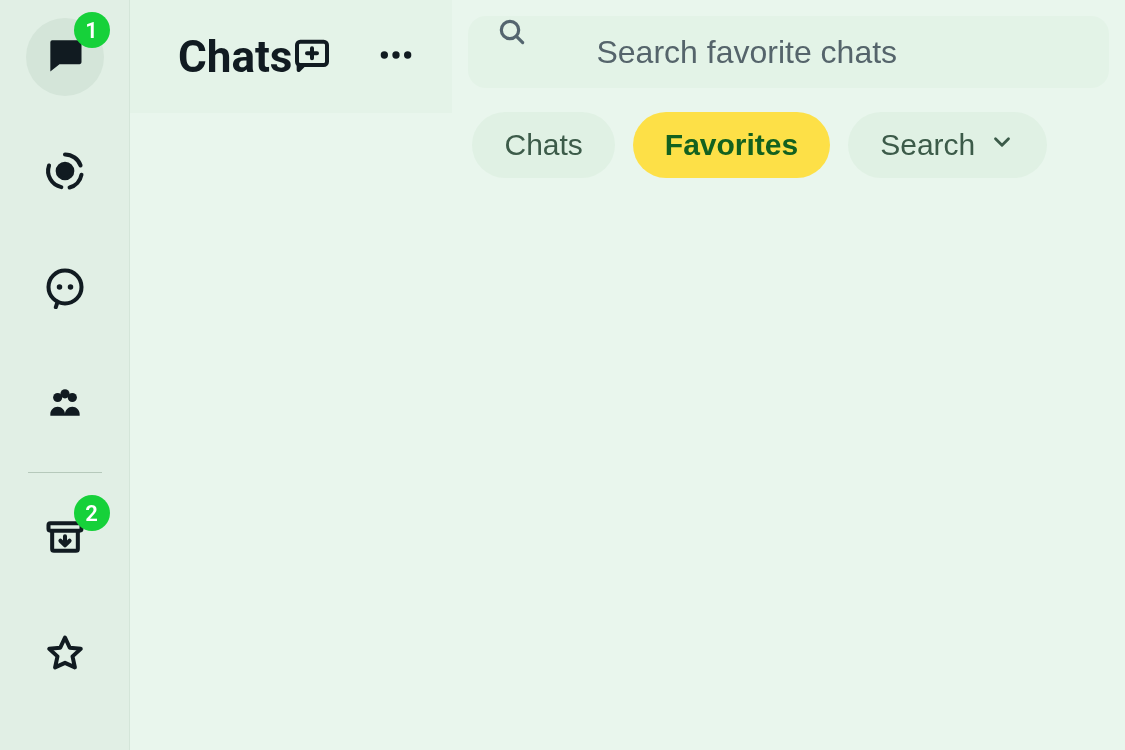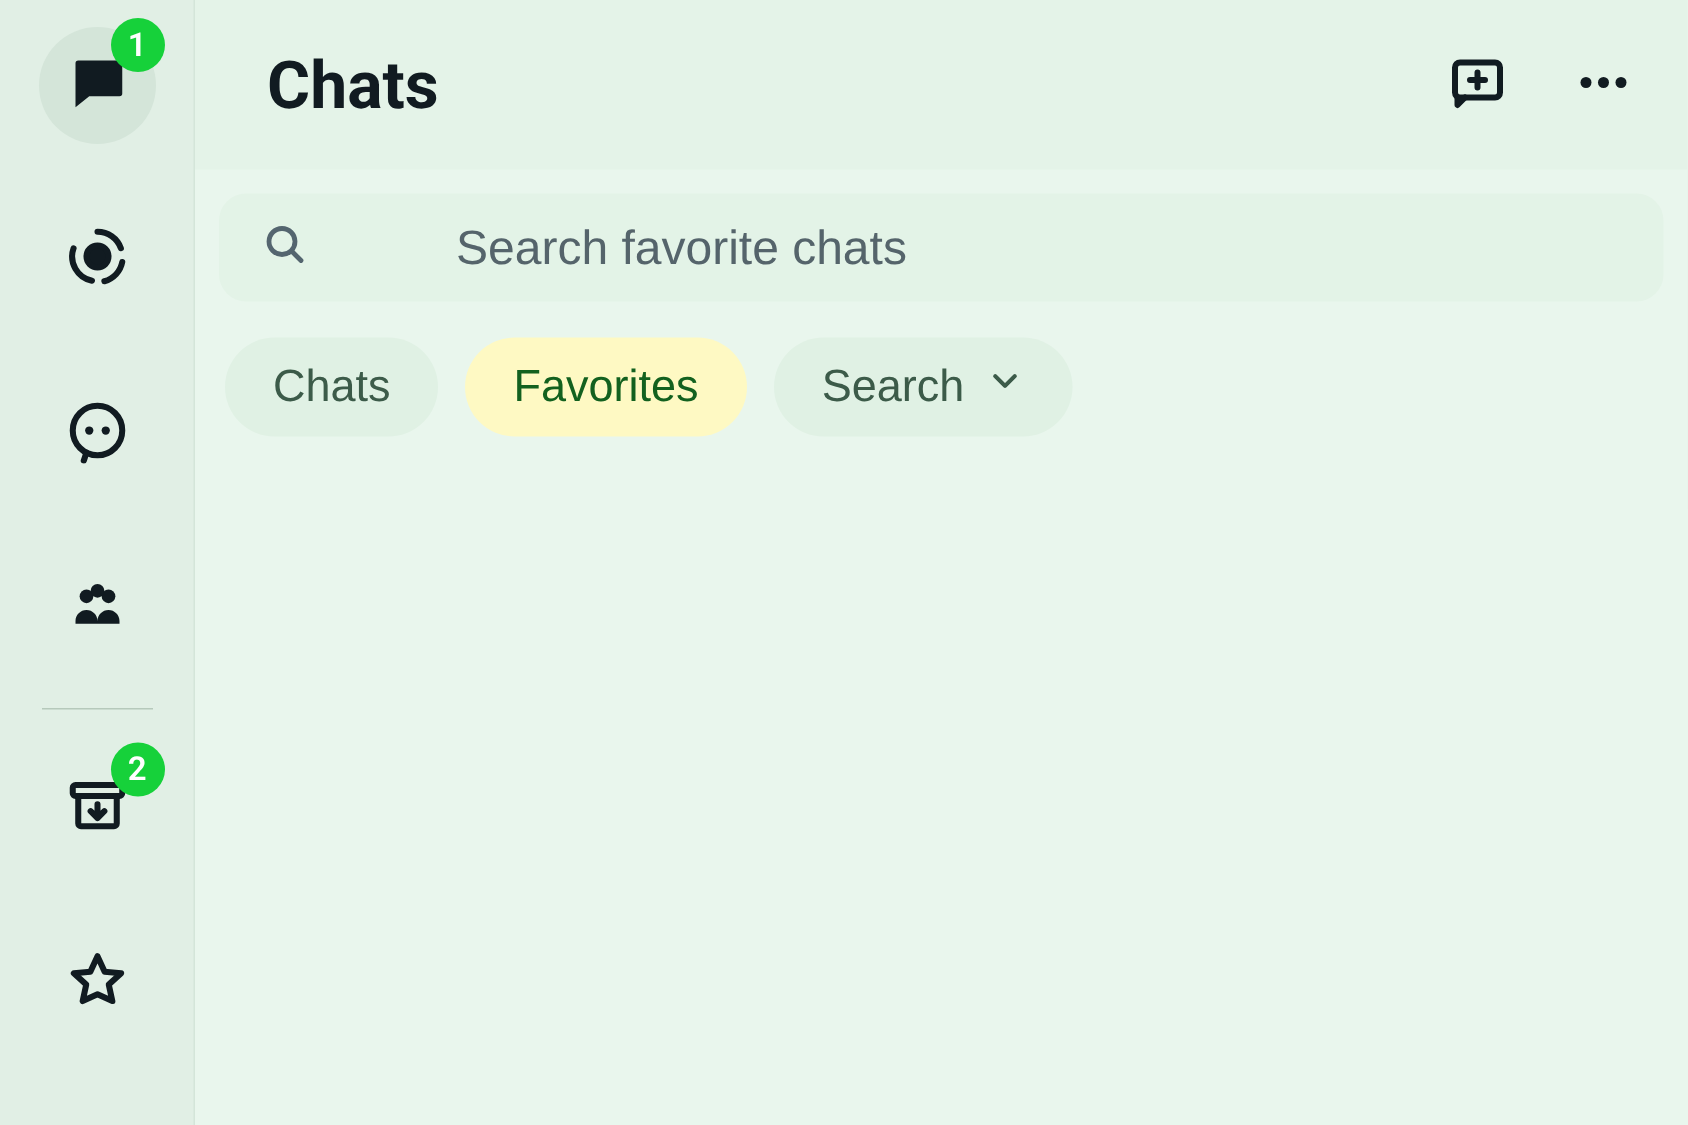--- a/index.html
+++ b/index.html
@@ -55,21 +55,21 @@
     }
     .sidebar-divider {
       width: 74px;
       height: 1px;
       background: #b6c9bb;
       margin: -10px 0;
     }
     .main {
       flex: 1;
       display: flex;
-      flex-direction: column;
+      flex-direction: row;
       background: #e9f6ed;
     }
     .header {
       height: 113px;
       display: flex;
       align-items: center;
       justify-content: space-between;
       padding: 0 36px 0 48px;
       background: #e4f3e8;
     }
@@ -91,23 +91,22 @@
     .content {
       flex: 1;
       padding: 16px 0 0 0;
     }
     .search-bar {
       margin: 0 16px;
       height: 72px;
       background: #e3f3e7;
       border-radius: 18px;
       display: flex;
-      align-items: center;
       padding: 0 28px;
-      gap: 98px;
+      gap: 68px;
     }
     .search-bar svg {
       width: 32px;
       height: 32px;
       flex-shrink: 0;
     }
     .search-input {
       border: none;
       background: transparent;
       font-size: 32px;
@@ -131,23 +130,23 @@
       color: #3c5b49;
       font-size: 30px;
       font-weight: 400;
       display: flex;
       align-items: center;
       gap: 14px;
       cursor: pointer;
       border: none;
     }
     .filter-chip.selected {
-      background: #fef9c3;
+      background: #fde047;
       color: #13611f;
-      font-weight: 400;
+      font-weight: 700;
     }
     .filter-chip svg {
       width: 26px;
       height: 26px;
     }
   </style>
 </head>
 <body>
 
 <div class="sidebar">

